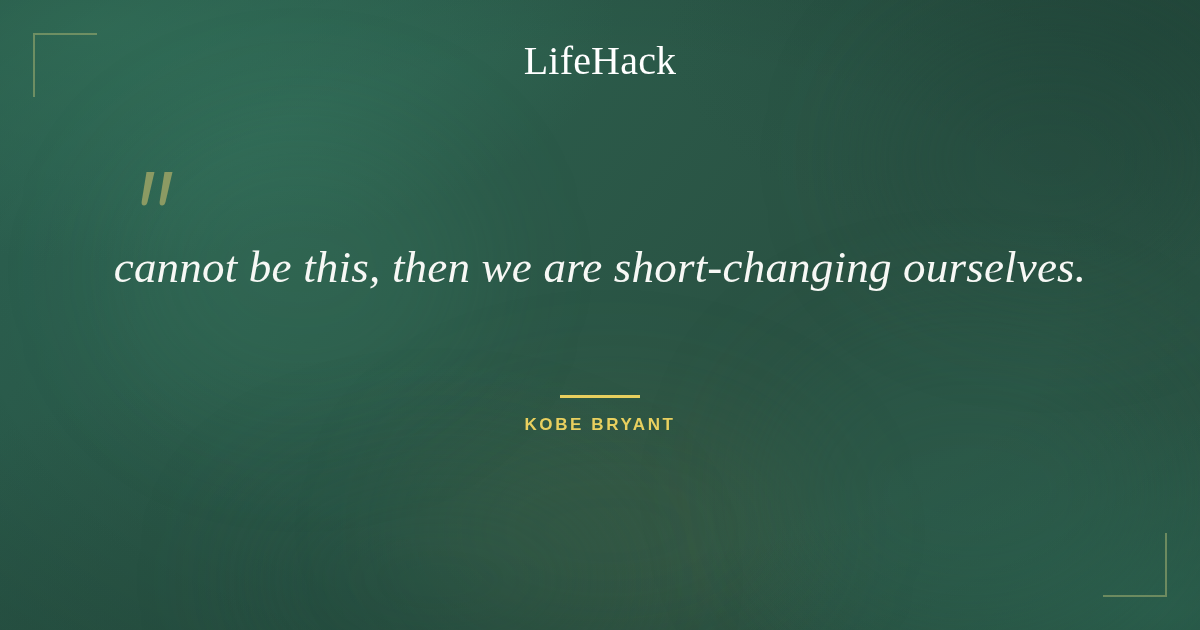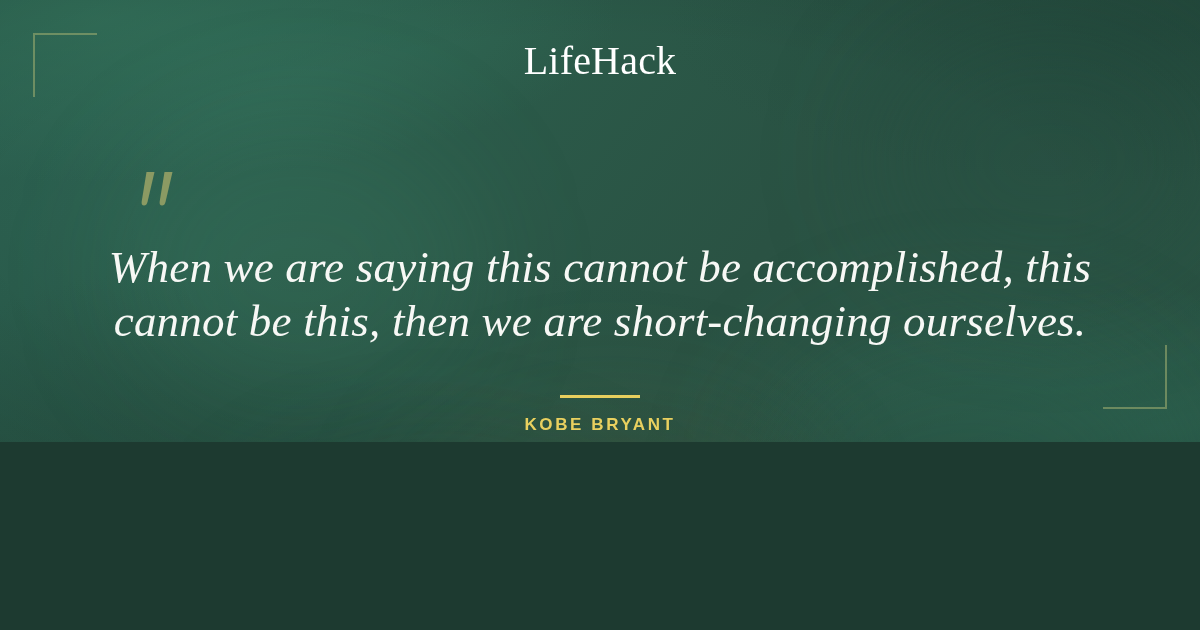--- a/index.html
+++ b/index.html
@@ -4,21 +4,21 @@
 <style>
   html, body {
     margin: 0;
     padding: 0;
     background: #1d3a30;
   }
 
   #card {
     position: relative;
     width: 1200px;
-    height: 442px;
+    height: 630px;
     overflow: hidden;
     font-family: "Liberation Sans", sans-serif;
     background-color: #2b5848;
   }
 
   
   .bg-base {
     position: absolute;
     inset: 0;
     background:
@@ -141,21 +141,20 @@
   <div class="logo">LifeHack</div>
 
   <div class="quote-mark">
     <svg width="54" height="50" viewBox="0 0 54 50" xmlns="http://www.w3.org/2000/svg">
       <path d="M12.5 3 L20.5 3 L13.5 33 Q12.6 36.6 10.0 36.6 Q7.4 36.6 7.6 33 Z" fill="#8b9a63"></path>
       <path d="M30.5 3 L38.5 3 L31.5 33 Q30.6 36.6 28.0 36.6 Q25.4 36.6 25.6 33 Z" fill="#8b9a63"></path>
     </svg>
   </div>
 
   <div class="quote-text">
-    <div>When we are saying this cannot be accomplished, this</div>
     <div>cannot be this, then we are short-changing ourselves.</div>
   </div>
 
   <div class="divider-wrap">
     <span class="divider"></span>
   </div>
 
   <div class="attribution">KOBE BRYANT</div>
 
 </div>

